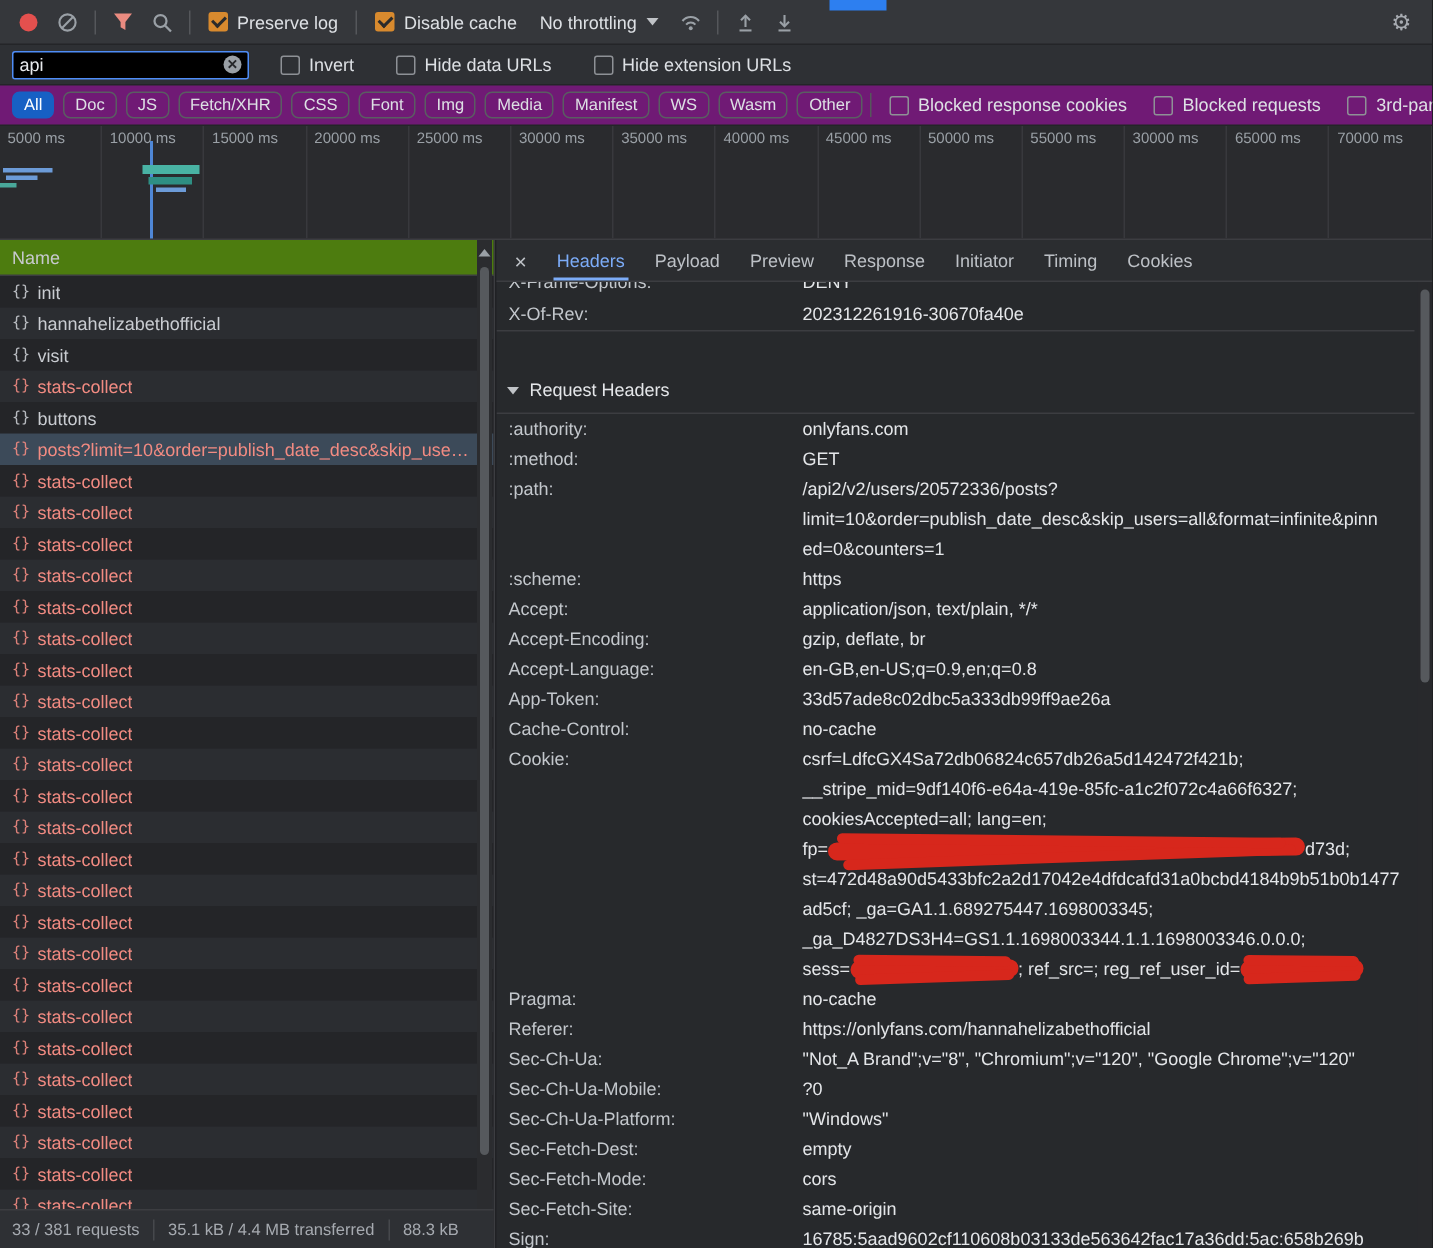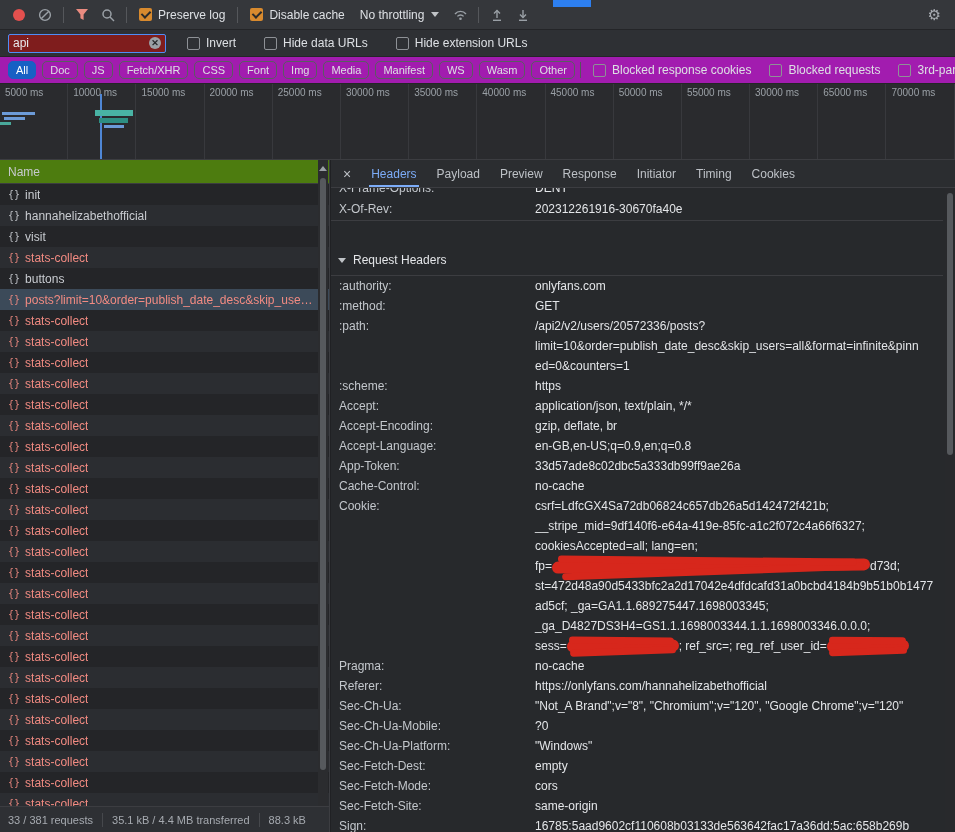--- a/index.html
+++ b/index.html
@@ -21,29 +21,29 @@
   .checkbox.unchecked { border: 1.5px solid #8e9196; }
   .dropdown { display: flex; align-items: center; gap: 7px; padding: 0 8px; color: #dde0e4; flex: 0 0 auto; }
   .caret { width: 0; height: 0; border-left: 4px solid transparent; border-right: 4px solid transparent;
     border-top: 5px solid #c0c3c7; }
   .gear { color: #a6aab0; font-size: 15px; margin-left: auto; padding: 0 8px; }
   .blue-strip { position: absolute; top: 0; left: 553px; width: 38px; height: 7px; background: #2d7ff0; z-index: 5; }
 
   
   .filter-row { position: absolute; top: 30px; left: 0; width: 955px; height: 27px; background: #2e3034;
     border-bottom: 1px solid #242528; display: flex; align-items: center; padding: 0 8px; gap: 14px; }
-  .filter-input { width: 158px; height: 19px; background: #7f1d1d; border: 1px solid #4f8df7; border-radius: 2px;
+  .filter-input { width: 158px; height: 19px; background: #000000; border: 1px solid #4f8df7; border-radius: 2px;
     display: flex; align-items: center; padding: 0 4px; gap: 4px; }
   .filter-input input { flex: 1; min-width: 0; background: transparent; border: none; outline: none;
     color: #e8eaed; font: 12px "Liberation Sans", sans-serif; }
   .clear-chip { width: 12px; height: 12px; border-radius: 50%; background: #9aa0a6; color: #26282b;
     font-size: 9px; font-weight: bold; display: flex; align-items: center; justify-content: center; flex: 0 0 auto; }
 
   
-  .chips-row { position: absolute; top: 57px; left: 0; width: 955px; height: 27px; background: #a21caf;
+  .chips-row { position: absolute; top: 57px; left: 0; width: 955px; height: 27px; background: #701a75;
     border-bottom: 1px solid #242528; display: flex; align-items: center; padding: 0 8px; }
   .chips-wrap { display: flex; align-items: center; gap: 6px; }
   .chip { height: 18px; padding: 0 7px; display: flex; align-items: center; border: 1px solid #5a5d62;
     border-radius: 5px; color: #dde0e4; font-size: 11px; white-space: nowrap; }
   .chip.active { background: #1760c4; border-color: #1760c4; color: #fff; }
   .chip-checks { display: flex; align-items: center; gap: 4px; }
 
   
   .timeline { position: absolute; top: 84px; left: 0; width: 955px; height: 76px; background: #2a2b2e;
     border-bottom: 1px solid #3c3d41; overflow: hidden; }

